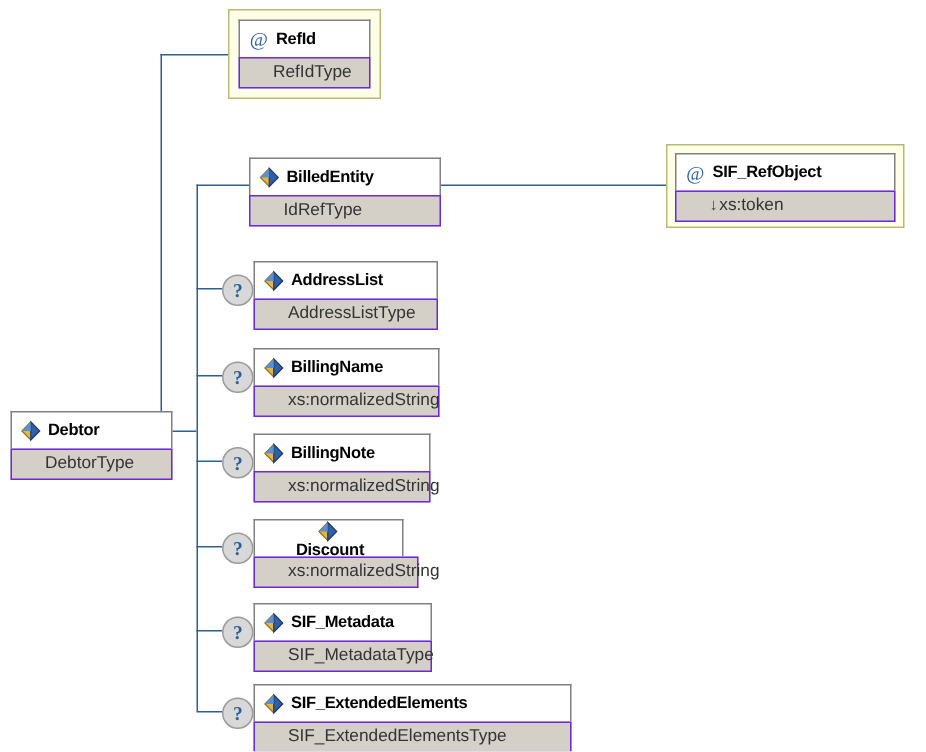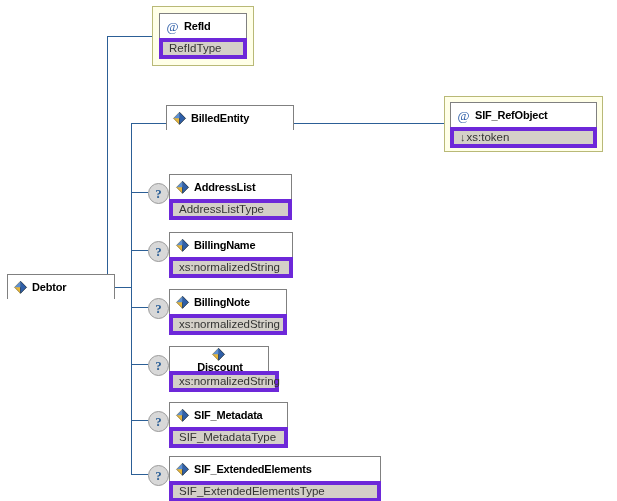--- a/index.html
+++ b/index.html
@@ -46,25 +46,25 @@
     font-size: 11px;
     font-weight: bold;
     color: #000000;
     letter-spacing: -0.2px;
     line-height: 1;
     padding-left: 4px;
   }
   .node .typebar {
     box-sizing: border-box;
     background: #d4d0c8;
-    border: 4px solid #6d28d9;
+    border: 1px solid #6d28d9;
     height: 21px;
     display: flex;
     align-items: center;
-    padding: 0 6px;
+    padding: 0 22px;
     white-space: nowrap;
     text-align: center;
   }
   .node .typebar .typetext {
     font-size: 11.5px;
     color: #333333;
     line-height: 1;
   }
   
   .attrbox {
@@ -132,20 +132,23 @@
     <div class="hdr">
       <span class="ico">
         <svg width="15" height="15" viewBox="0 0 15 15">
           <path d="M7.5 1.3 L13.4 7.3 L7.5 13.3 L1.6 7.3 Z" fill="#e8b73a" stroke="#8a6d1f" stroke-width="0.8"></path>
           <path d="M7.5 1.3 L13.4 7.3 L7.5 13.3 Z" fill="#2f5fa8" stroke="#1d3c6b" stroke-width="0.8"></path>
           <path d="M1.6 7.3 L7.5 1.3 L7.5 7.3 Z" fill="#5b8fd6"></path>
         </svg>
       </span>
       <span class="label">Debtor</span>
     </div>
+    <div class="typebar">
+      <span class="typetext">DebtorType</span>
+    </div>
   </div>
 
   <div class="attrbox" style="left:152px; top:6px; width:102px; height:60px;"></div>
   <div class="node" style="left:159px; top:13px; width:88px;">
     <div class="hdr">
       <span class="ico">
         <svg width="15" height="15" viewBox="0 0 16 16">
           <text x="8" y="12.5" font-family="'Liberation Serif', serif" font-size="14" fill="#2f5fa8" text-anchor="middle">@</text>
         </svg>
       </span>
@@ -159,20 +162,23 @@
   <div class="node" style="left:166px; top:105px; width:128px;">
     <div class="hdr">
       <span class="ico">
         <svg width="15" height="15" viewBox="0 0 15 15">
           <path d="M7.5 1.3 L13.4 7.3 L7.5 13.3 L1.6 7.3 Z" fill="#e8b73a" stroke="#8a6d1f" stroke-width="0.8"></path>
           <path d="M7.5 1.3 L13.4 7.3 L7.5 13.3 Z" fill="#2f5fa8" stroke="#1d3c6b" stroke-width="0.8"></path>
           <path d="M1.6 7.3 L7.5 1.3 L7.5 7.3 Z" fill="#5b8fd6"></path>
         </svg>
       </span>
       <span class="label">BilledEntity</span>
+    </div>
+    <div class="typebar">
+      <span class="typetext">IdRefType</span>
     </div>
   </div>
 
   <div class="attrbox" style="left:444px; top:96px; width:159px; height:56px;"></div>
   <div class="node" style="left:450px; top:102px; width:147px;">
     <div class="hdr">
       <span class="ico">
         <svg width="15" height="15" viewBox="0 0 16 16">
           <text x="8" y="12.5" font-family="'Liberation Serif', serif" font-size="14" fill="#2f5fa8" text-anchor="middle">@</text>
         </svg>

